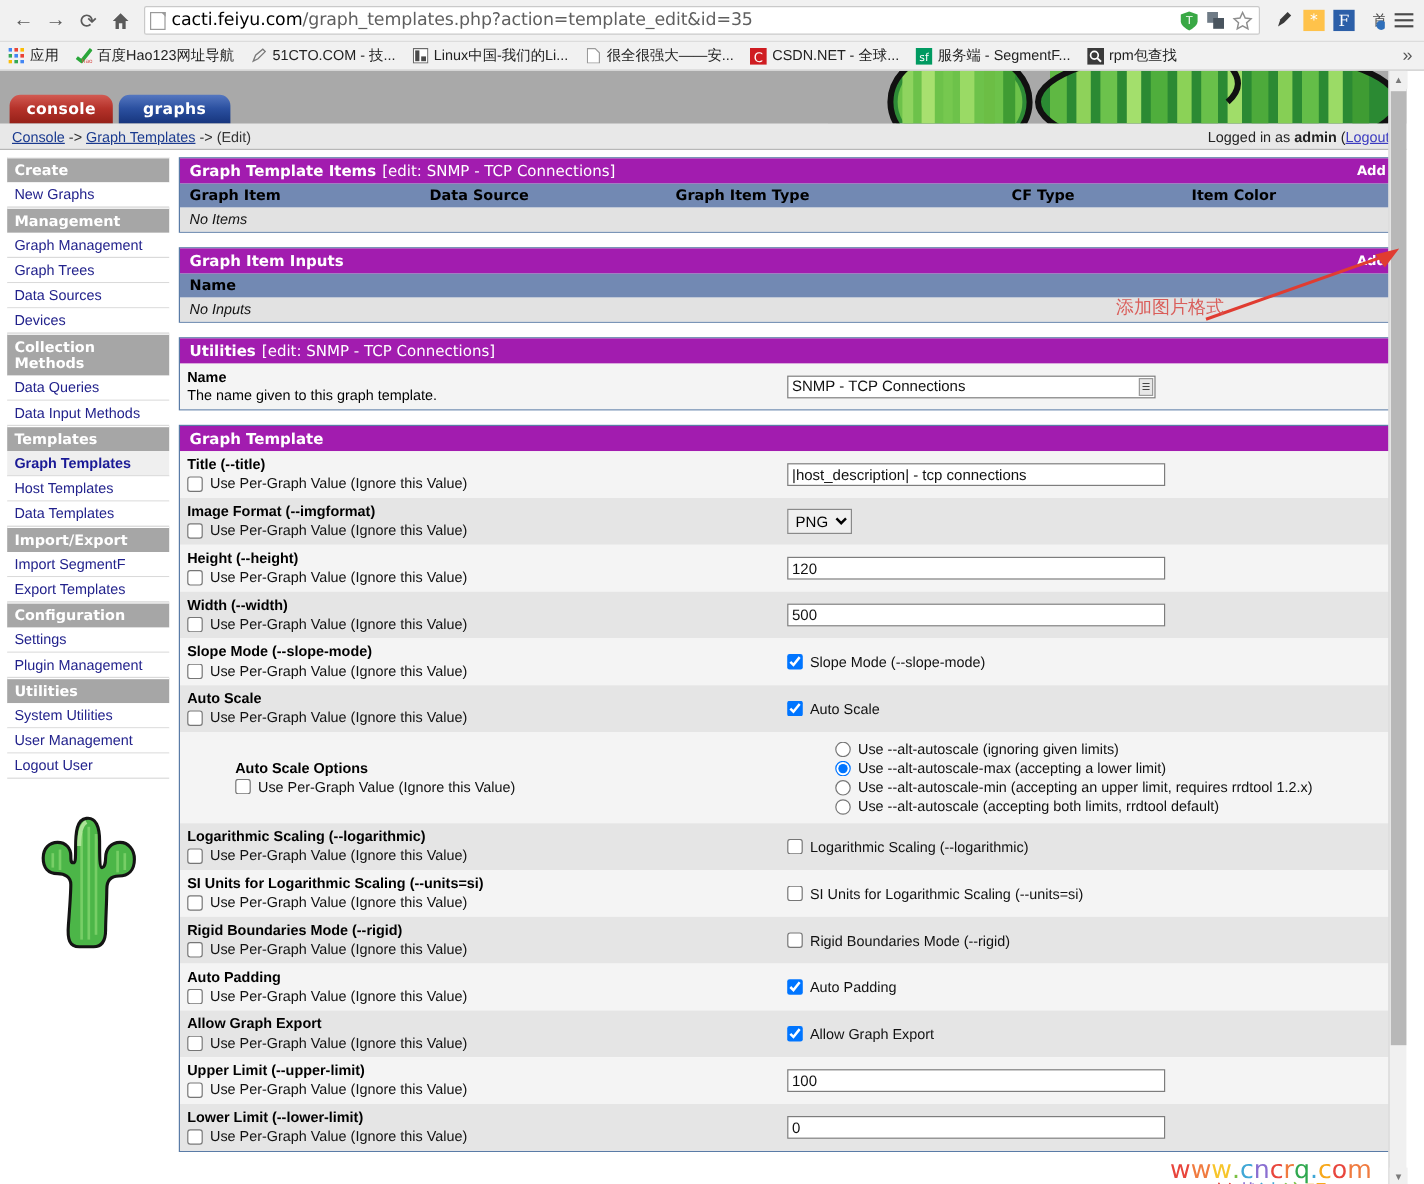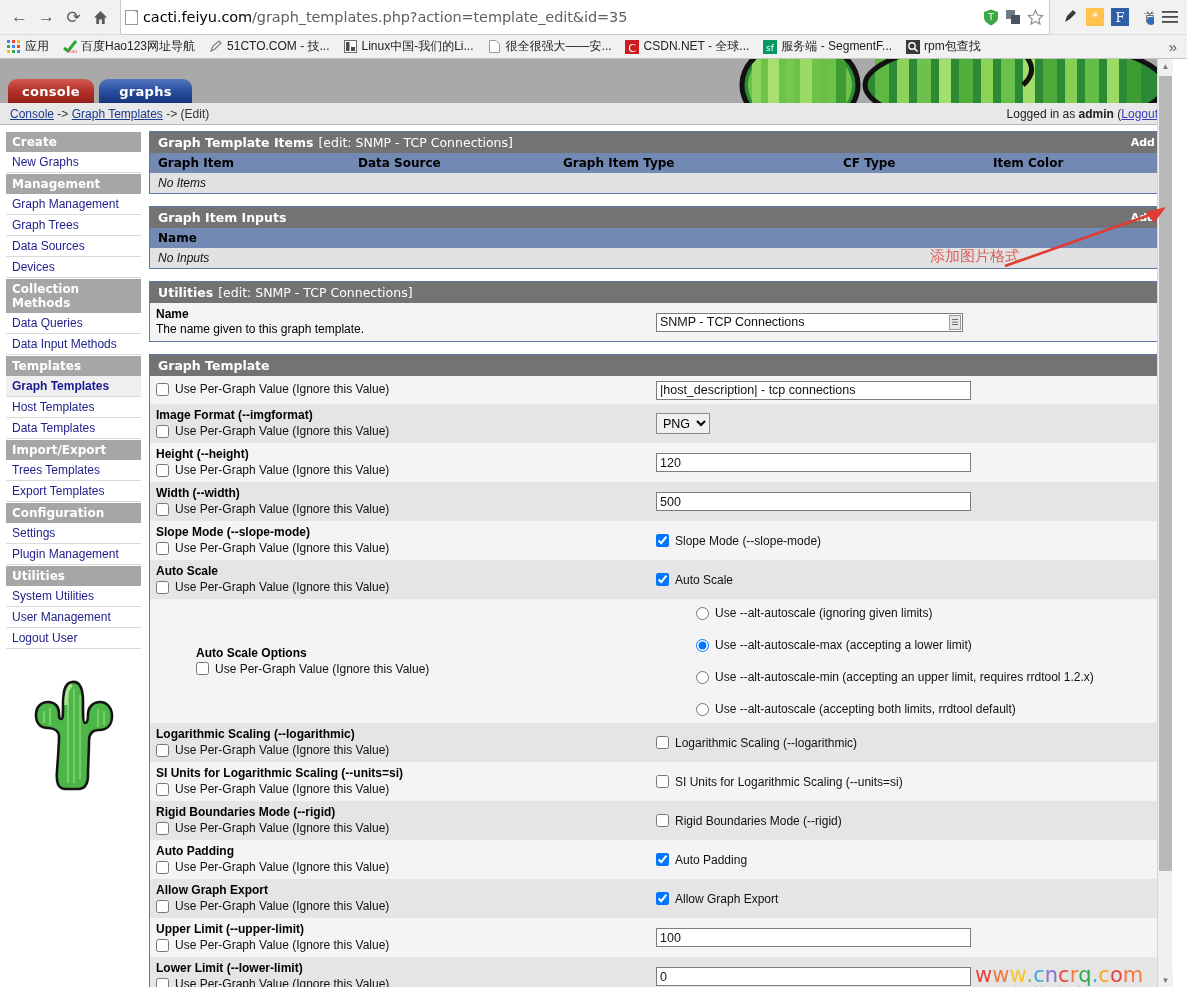--- a/index.html
+++ b/index.html
@@ -16,21 +16,21 @@
   #nav-bar {
     height:35px; display:flex; align-items:center;
     background:#f1f1f1; padding:0 6px;
     border-bottom:1px solid #dcdcdc;
   }
   .nav-btn {
     width:27px; height:27px; display:flex; align-items:center; justify-content:center;
     color:#5a5a5a; font-size:17px; cursor:default; flex:none;
   }
   #url-bar {
-    flex:1; height:36px; margin:0 6px; background:#ffffff;
+    flex:1; height:24px; margin:0 6px; background:#ffffff;
     border:1px solid #c9c9c9; border-radius:2px;
     display:flex; align-items:center; padding:0 4px;
   }
   #url-text {
     font-size:14.5px; color:#1a1a1a; white-space:nowrap; overflow:hidden;
     font-family:"DejaVu Sans", sans-serif; letter-spacing:-0.1px;
   }
   #url-text .dom { color:#000; }
   #url-text .path { color:#5f5f5f; }
   .page-icon {
@@ -109,21 +109,21 @@
   .menu-item {
     padding:3px 6px; font-size:12px; color:#22228c;
     border-bottom:1px solid #dadada; background:#fff;
   }
   .menu-item.active { font-weight:bold; color:#1a1a96; background:#efefef; }
   #cactus-logo { margin-top:22px; display:flex; justify-content:center; }
 
   
   .box { border:1px solid #5a7ba6; margin-bottom:12px; background:#fff; }
   .box-title {
-    background:#737373; color:#ffffff; font-size:12.5px; font-weight:bold;
+    background:#a21caf; color:#ffffff; font-size:12.5px; font-weight:bold;
     padding:3px 8px; display:flex; align-items:center;
     font-family:"DejaVu Sans", sans-serif;
   }
   .box-title .sub { font-weight:normal; margin-left:5px; }
   .box-title .add-link {
     margin-left:auto; color:#ffffff; font-weight:bold; text-decoration:none; font-size:11px;
   }
   .col-head {
     background:#7289b3; color:#000000; font-weight:bold; font-size:12px;
     display:flex; padding:3px 8px; font-family:"DejaVu Sans", sans-serif;
@@ -425,21 +425,21 @@
         <div class="menu-head">Collection Methods</div>
         <div class="menu-item">Data Queries</div>
         <div class="menu-item">Data Input Methods</div>
 
         <div class="menu-head">Templates</div>
         <div class="menu-item active">Graph Templates</div>
         <div class="menu-item">Host Templates</div>
         <div class="menu-item">Data Templates</div>
 
         <div class="menu-head">Import/Export</div>
-        <div class="menu-item">Trees Templates</div>
+        <div class="menu-item">Import SegmentF</div>
         <div class="menu-item">Export Templates</div>
 
         <div class="menu-head">Configuration</div>
         <div class="menu-item">Settings</div>
         <div class="menu-item">Plugin Management</div>
 
         <div class="menu-head">Utilities</div>
         <div class="menu-item">System Utilities</div>
         <div class="menu-item">User Management</div>
         <div class="menu-item">Logout User</div>
@@ -515,20 +515,21 @@
           </div>
         </div>
 
         <div class="box">
           <div class="box-title">
             <span>Graph Template</span>
           </div>
 
           <div class="form-row odd">
             <div class="lbl">
+              <span class="lbl-title">Title (--title)</span>
               <span class="pg-line">
                 <input type="checkbox" style="">
                 <span>Use Per-Graph Value (Ignore this Value)</span>
               </span>
             </div>
             <div class="val">
               <input class="txtbox w315" value="|host_description| - tcp connections" style="">
             </div>
           </div>
 
@@ -606,21 +607,21 @@
           </div>
 
           <div class="form-row odd">
             <div class="lbl" style="display:flex; flex-direction:column; justify-content:center;margin-left:40px;">
               <span class="lbl-title">Auto Scale Options</span>
               <span class="pg-line">
                 <input type="checkbox" style="">
                 <span>Use Per-Graph Value (Ignore this Value)</span>
               </span>
             </div>
-            <div class="val" style="flex-direction:column; align-items:flex-start; padding-top:6px; padding-bottom:6px;gap:16px;">
+            <div class="val" style="flex-direction:column; align-items:flex-start; padding-top:6px; padding-bottom:6px;">
               <span class="radio-line">
                 <input type="radio" name="autoscale" style="">
                 <label>Use --alt-autoscale (ignoring given limits)</label>
               </span>
               <span class="radio-line">
                 <input type="radio" name="autoscale" checked="" style="">
                 <label>Use --alt-autoscale-max (accepting a lower limit)</label>
               </span>
               <span class="radio-line">
                 <input type="radio" name="autoscale" style="">

